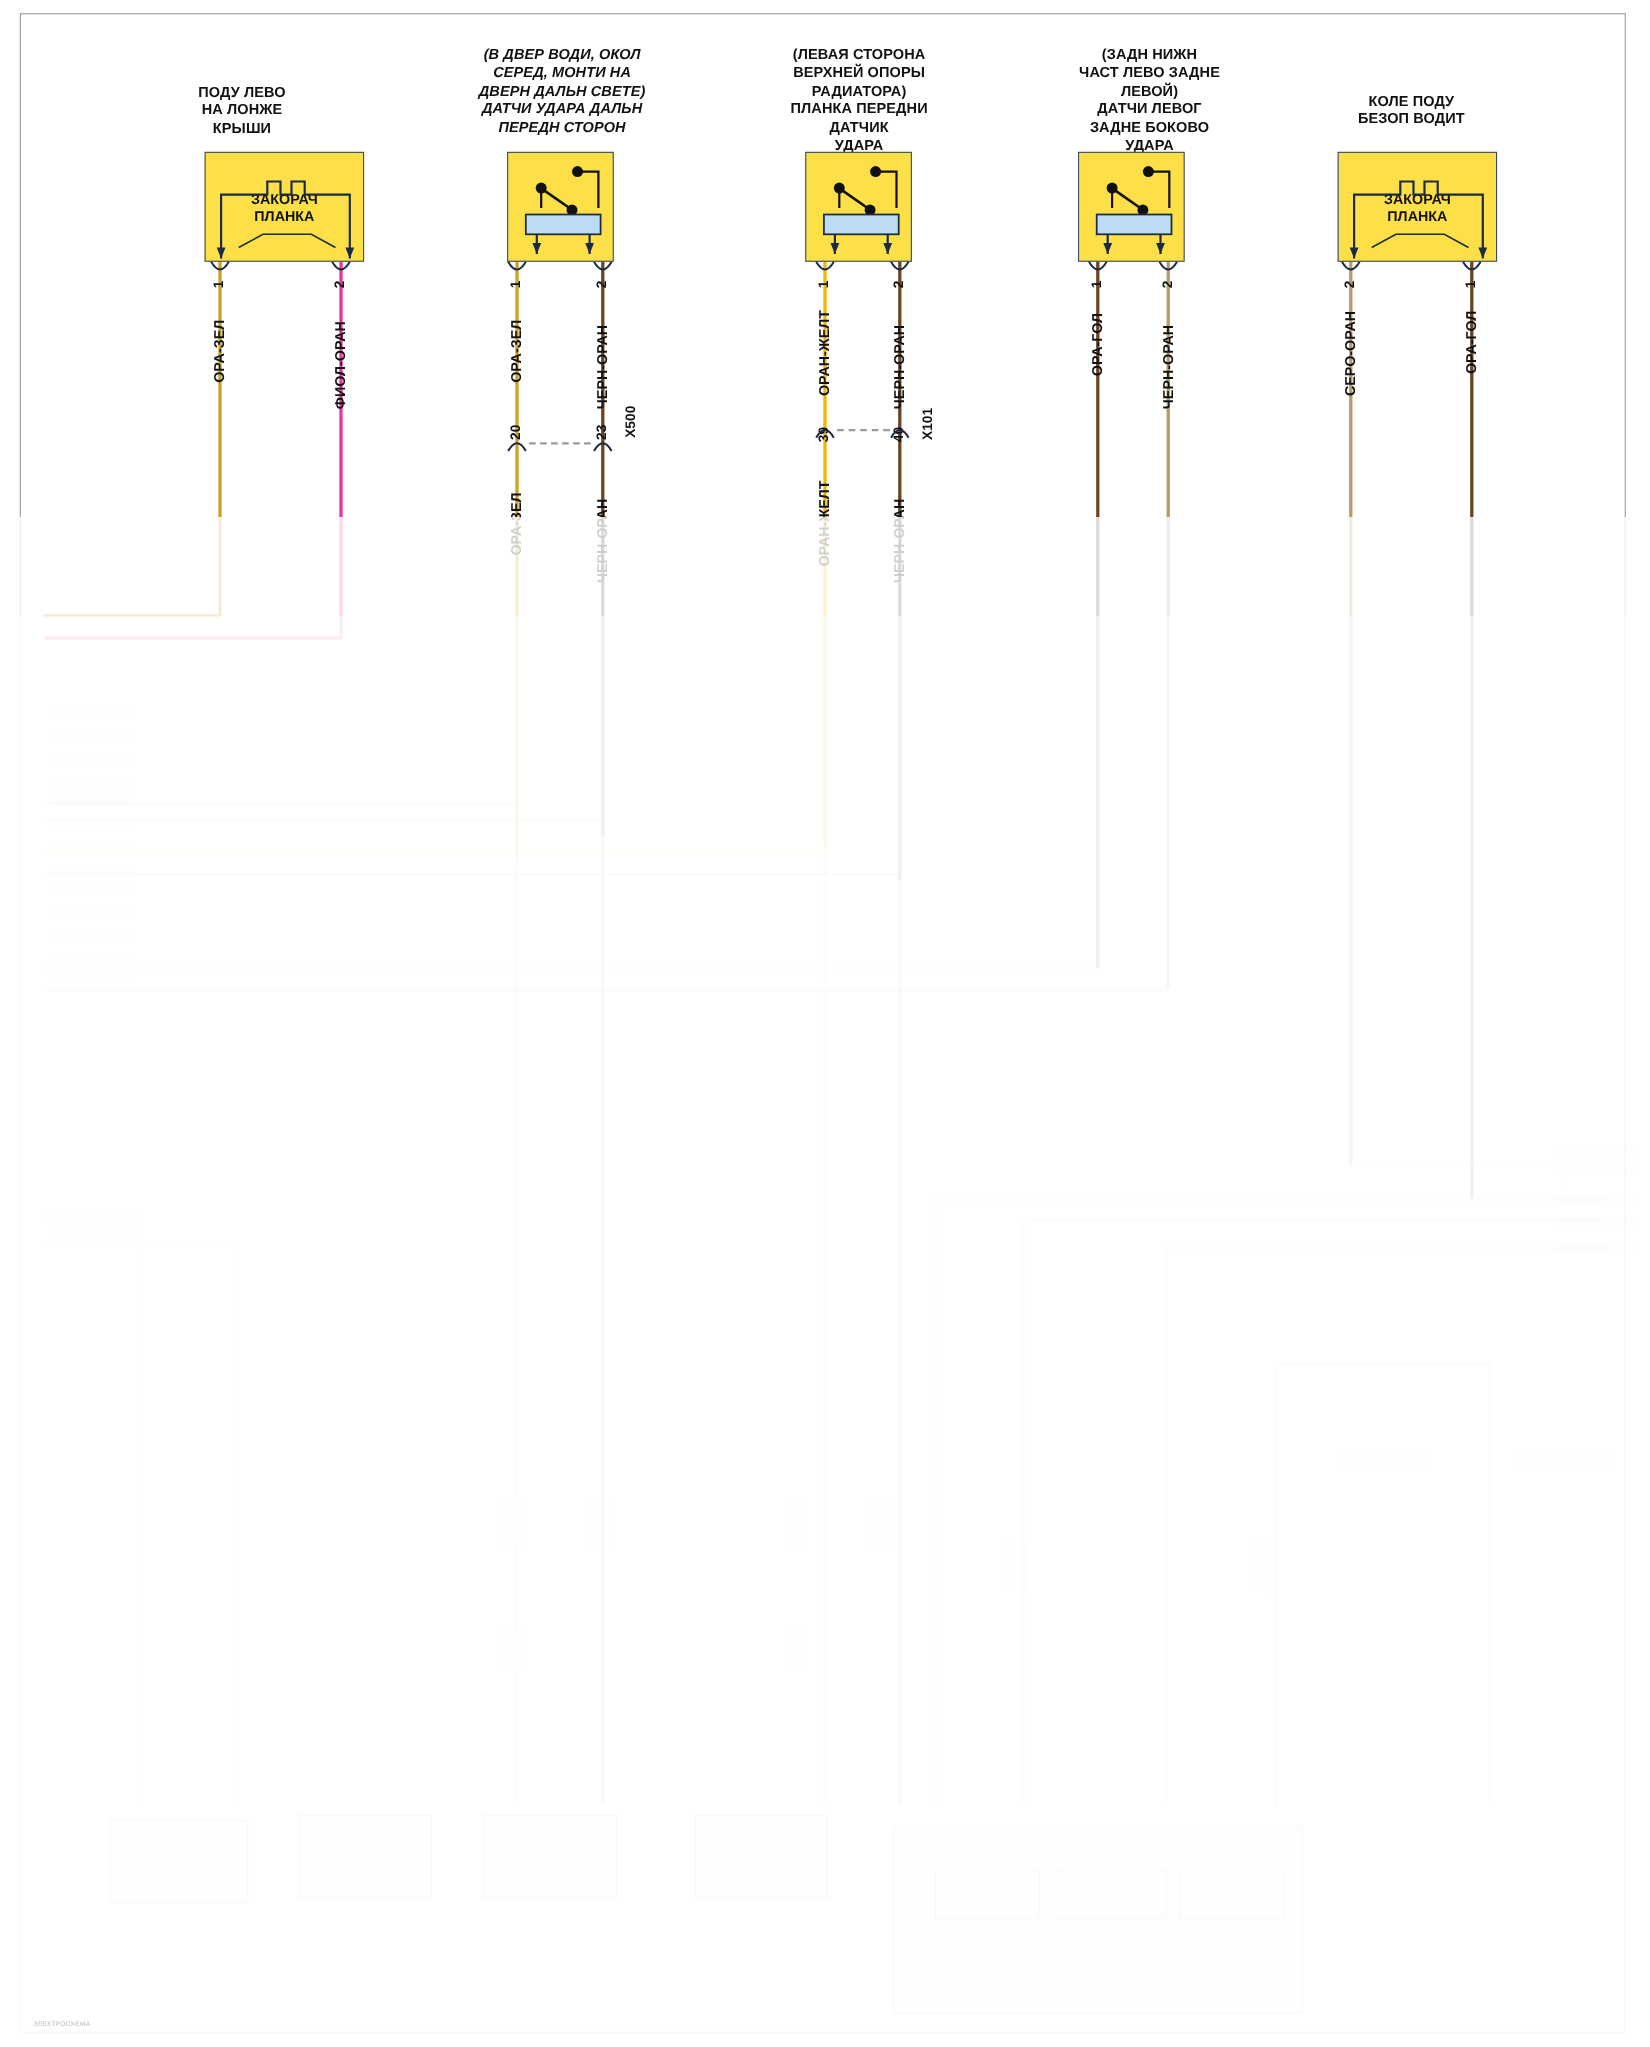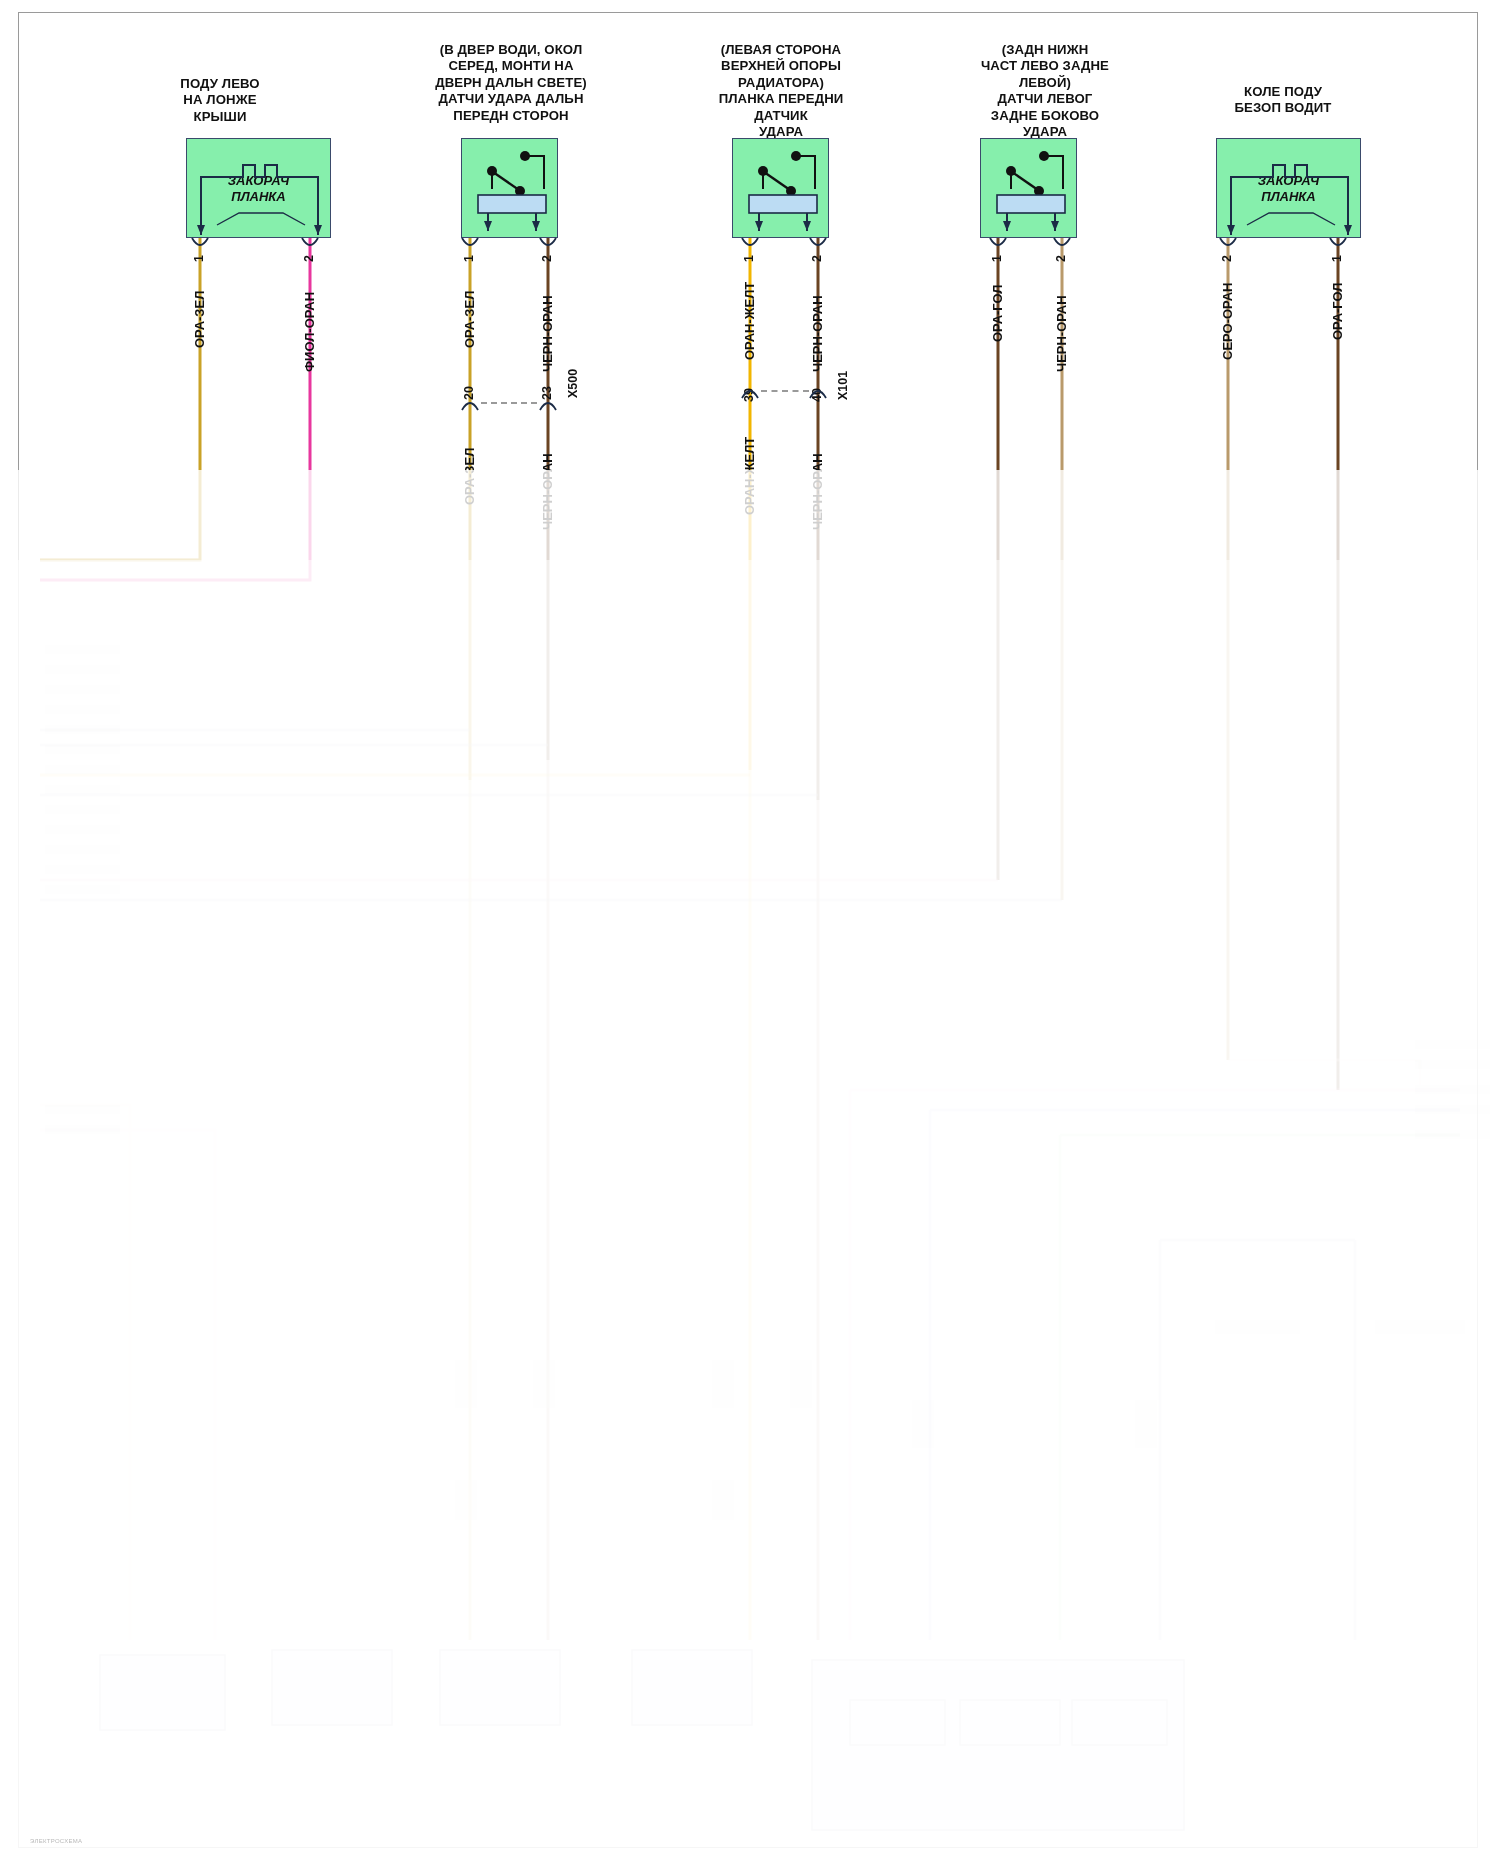--- a/index.html
+++ b/index.html
@@ -9,21 +9,21 @@
   
   #frame{position:absolute;left:18px;top:12px;width:1460px;height:1836px;border:1px solid #9a9a9a;box-sizing:border-box;background:#fff;}
 
   
   #fade{position:absolute;left:0;top:470px;width:1500px;height:1391px;background:rgba(255,255,255,0.80);pointer-events:none;z-index:60;}
   #fade2{position:absolute;left:0;top:560px;width:1500px;height:1301px;background:rgba(255,255,255,0.55);pointer-events:none;z-index:61;}
 
   
   .grp{position:absolute;}
   .grp-title{position:absolute;text-align:center;font-size:13.2px;line-height:16.4px;color:#111;font-weight:700;letter-spacing:.1px;}
-  .box{position:absolute;border:1.6px solid #3a4a6b;background:#86efac;box-sizing:border-box;font-style:italic;}
+  .box{position:absolute;border:1.6px solid #3a4a6b;background:#fde047;box-sizing:border-box;}
   .shunt-label{position:absolute;width:100%;text-align:center;font-size:13px;line-height:16px;font-weight:700;color:#111;}
 
   
   .pin{position:absolute;font-size:12.5px;font-weight:700;color:#111;
        transform:rotate(-90deg);transform-origin:left top;white-space:nowrap;}
   
   .wlbl{position:absolute;font-size:13px;font-weight:700;color:#111;
         transform:rotate(-90deg);transform-origin:left top;white-space:nowrap;}
   .conlbl{position:absolute;font-size:12.5px;font-weight:700;color:#111;
         transform:rotate(-90deg);transform-origin:left top;white-space:nowrap;}
@@ -159,21 +159,21 @@
     </svg>
 
     <div class="pin" style="left:302px;top:262px;">2</div>
     <div class="wlbl" style="left:302px;top:372px;">ФИОЛ-ОРАН</div>
     <svg style="position:absolute;left:298px;top:236px;width:26px;height:16px;">
       <path d="M4 2 Q12 16 20 2" stroke="#1b2b46" stroke-width="1.8" fill="none"></path>
     </svg>
   </div>
 
   <div class="grp">
-    <div class="grp-title" style="left:396px;top:42px;width:230px;">
+    <div class="grp-title" style="left:396px;top:42px;width:230px;font-style:italic;">
       <div>(В ДВЕР ВОДИ, ОКОЛ</div>
       <div>СЕРЕД, МОНТИ НА</div>
       <div>ДВЕРН ДАЛЬН СВЕТЕ)</div>
       <div>ДАТЧИ УДАРА ДАЛЬН</div>
       <div>ПЕРЕДН СТОРОН</div>
     </div>
 
     <div class="box" style="left:461px;top:138px;width:97px;height:100px;">
       <svg style="position:absolute;left:0;top:0;width:97px;height:100px;">
         <circle cx="63" cy="17" r="5" fill="#111"></circle>

